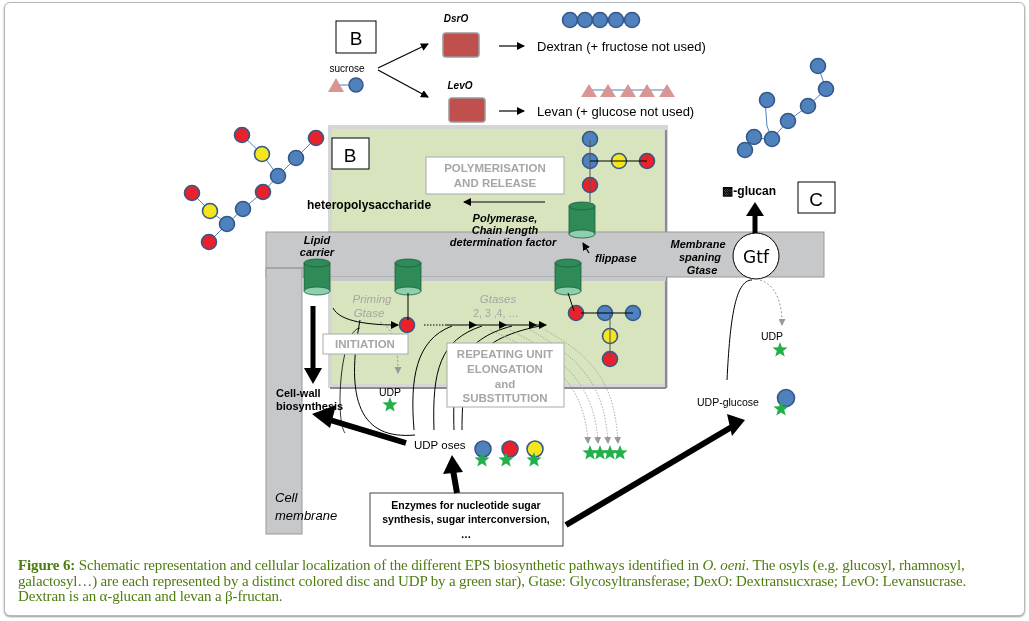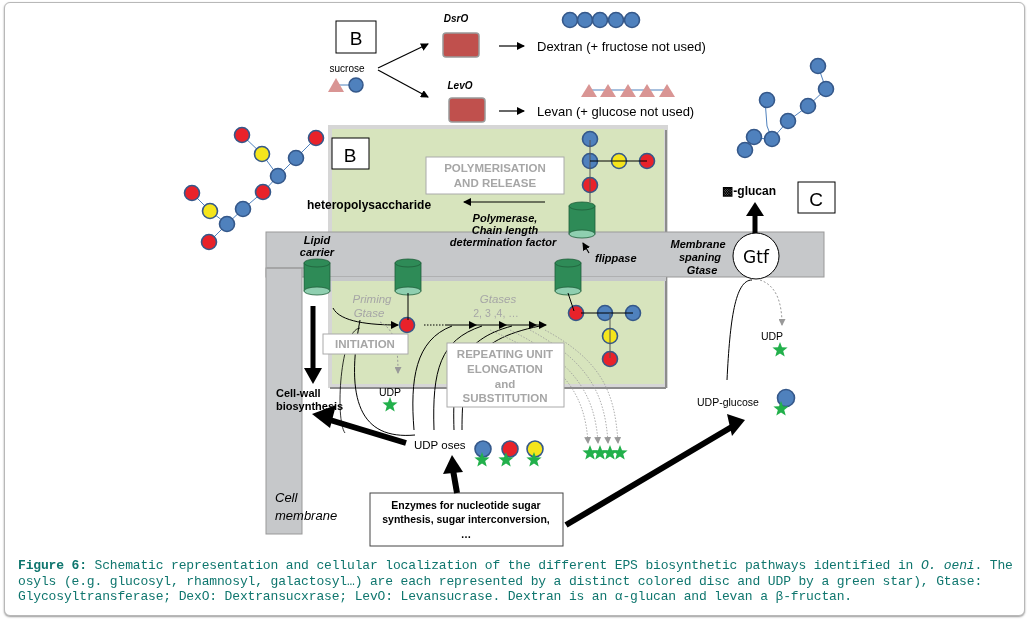--- a/index.html
+++ b/index.html
@@ -1,19 +1,19 @@
 <!DOCTYPE html>
 <html><head>
 <meta charset="utf-8">
 <style>
   html,body{margin:0;padding:0;background:#ffffff;}
   body{width:1029px;height:621px;position:relative;overflow:hidden;font-family:"Liberation Sans",sans-serif;}
   .frame{position:absolute;left:4px;top:2px;width:1019px;height:612px;border:1px solid #b8b8b8;border-radius:6px;box-shadow:0 1px 2px #999;background:#fff;}
   svg#diagram{position:absolute;left:0;top:0;}
-  .caption{position:absolute;left:18px;top:558px;width:995px;font-size:13px;line-height:15.5px;color:#0f766e;font-family:Liberation Mono, monospace;letter-spacing:-0.15px;}
+  .caption{position:absolute;left:18px;top:558px;width:995px;font-size:15px;line-height:15.5px;color:#4d7c0f;font-family:Liberation Serif, serif;letter-spacing:-0.15px;}
   .caption b{font-weight:bold;}
   .caption i{font-style:italic;}
   .t{font-family:"Liberation Sans",sans-serif;}
 </style>
 </head>
 <body>
 
 <div class="frame"></div>
 
 <svg id="diagram" width="1029" height="621">

